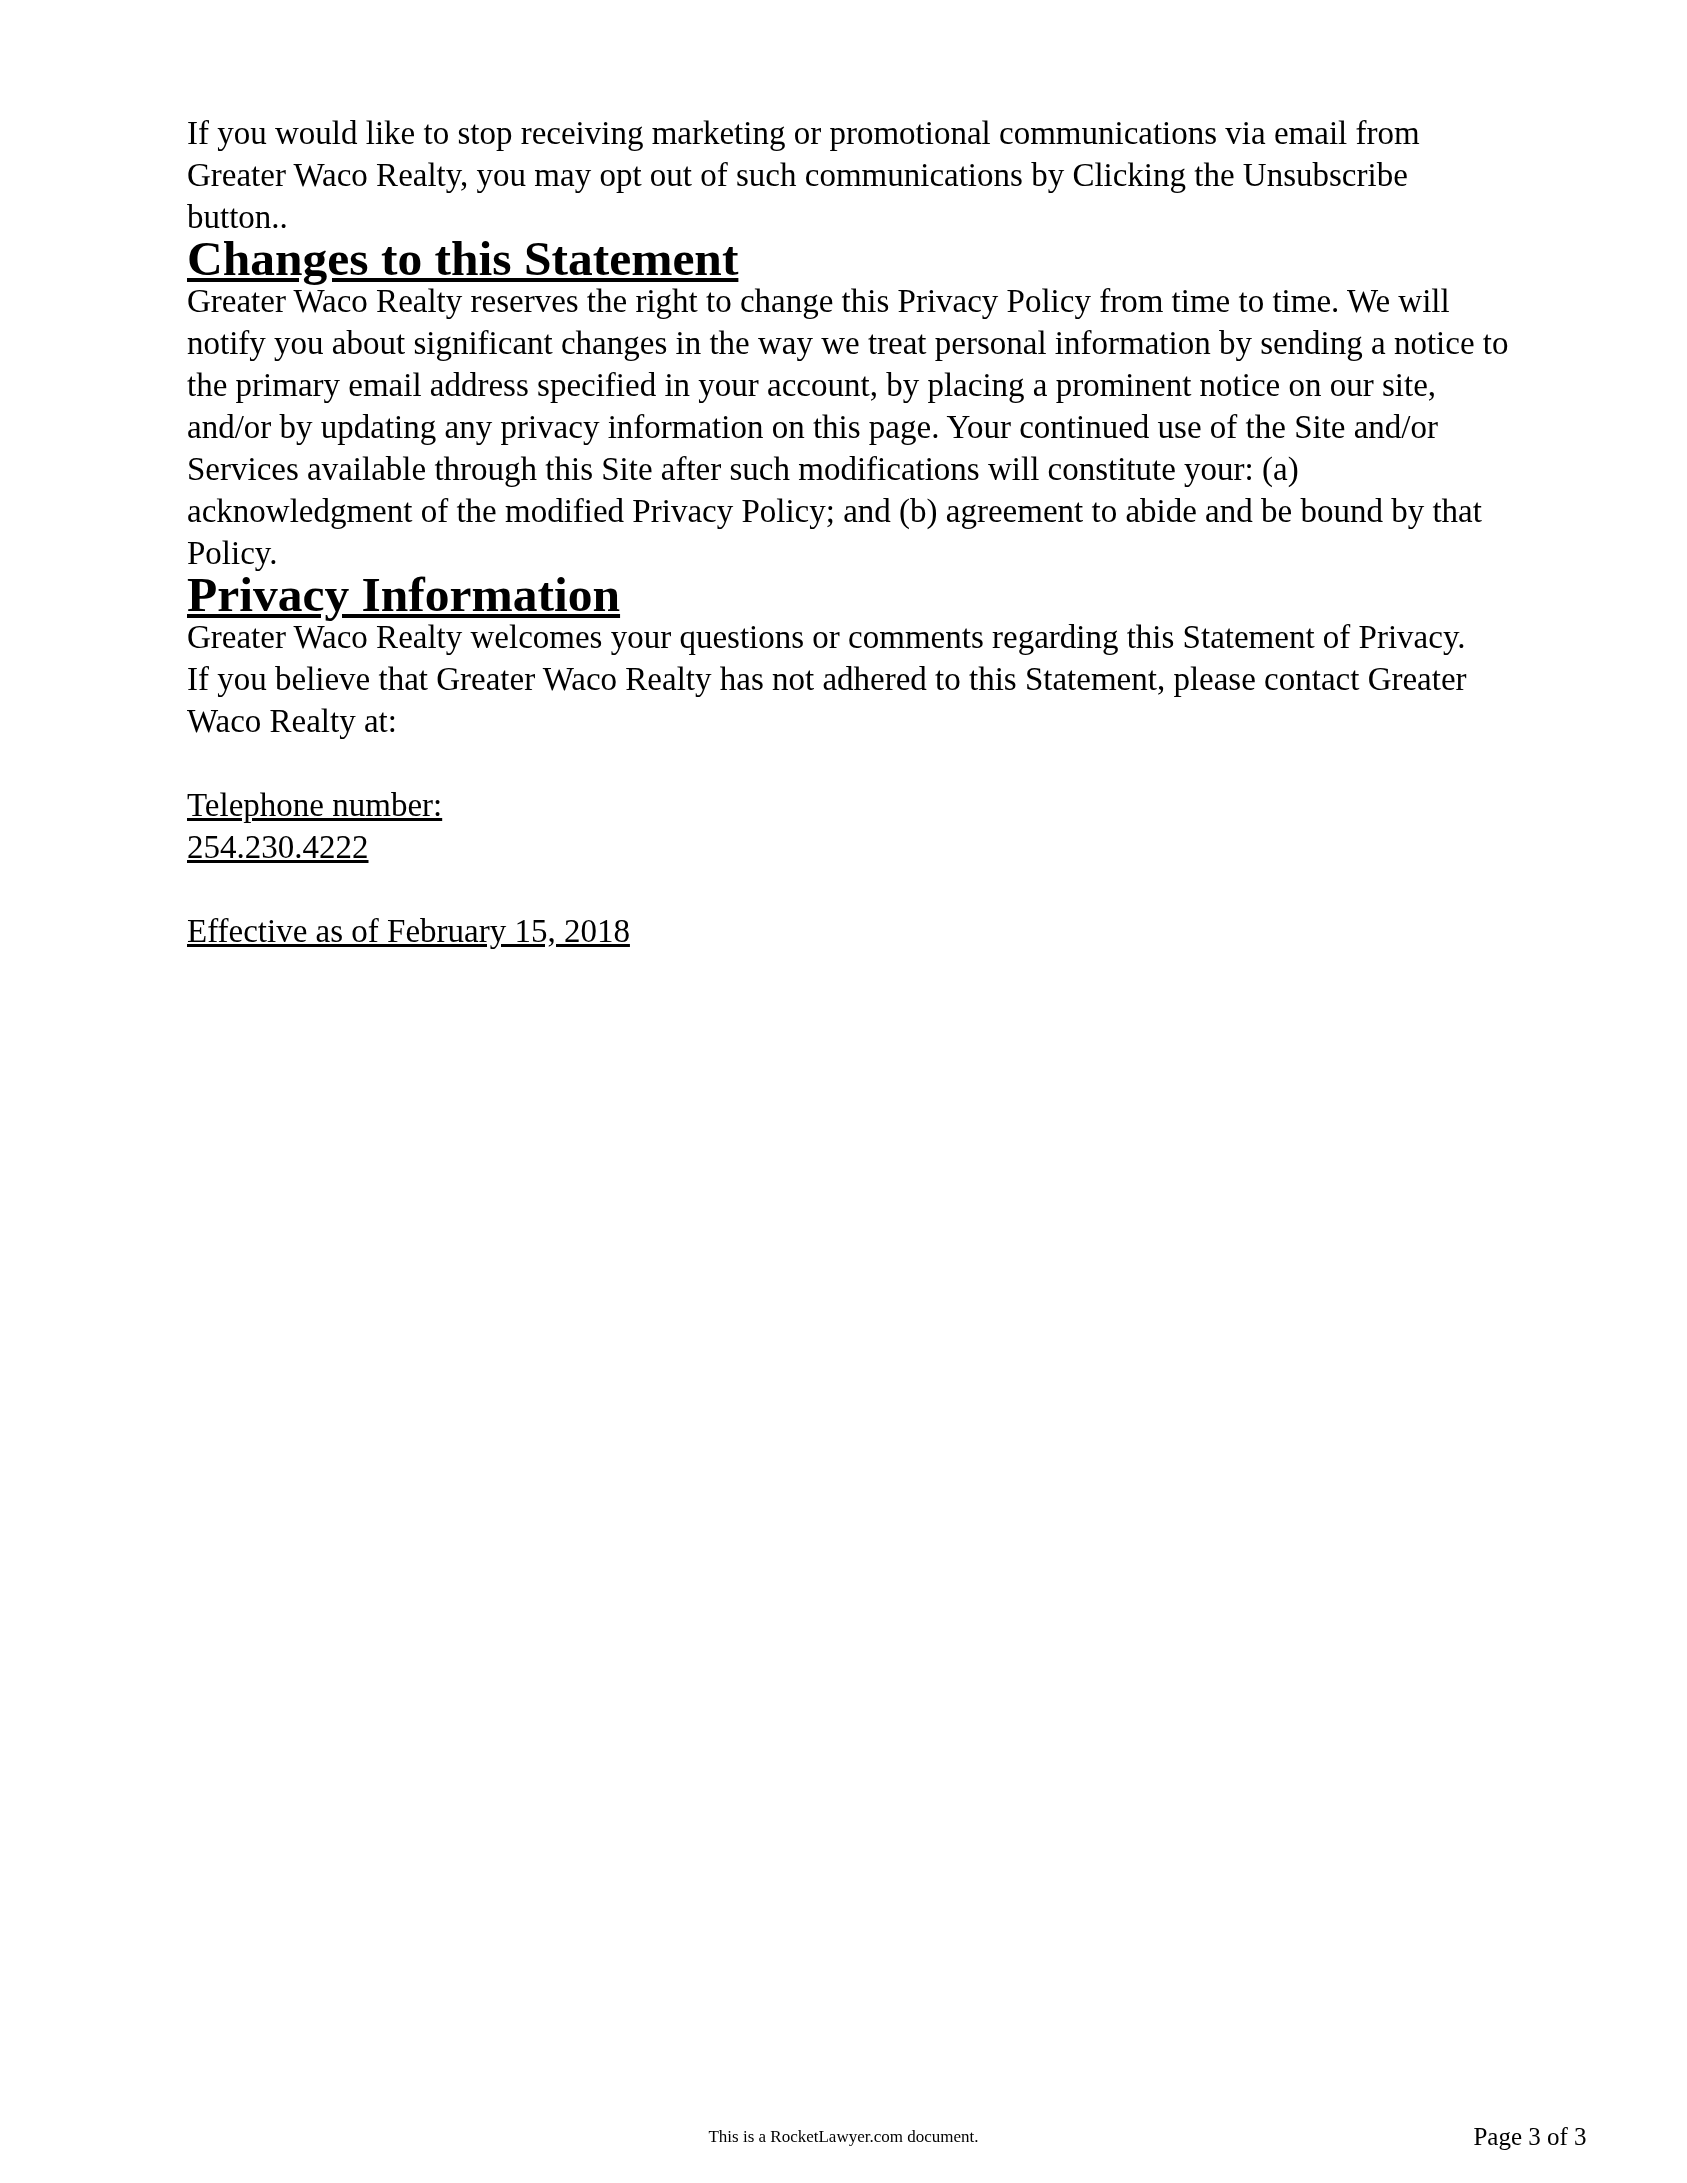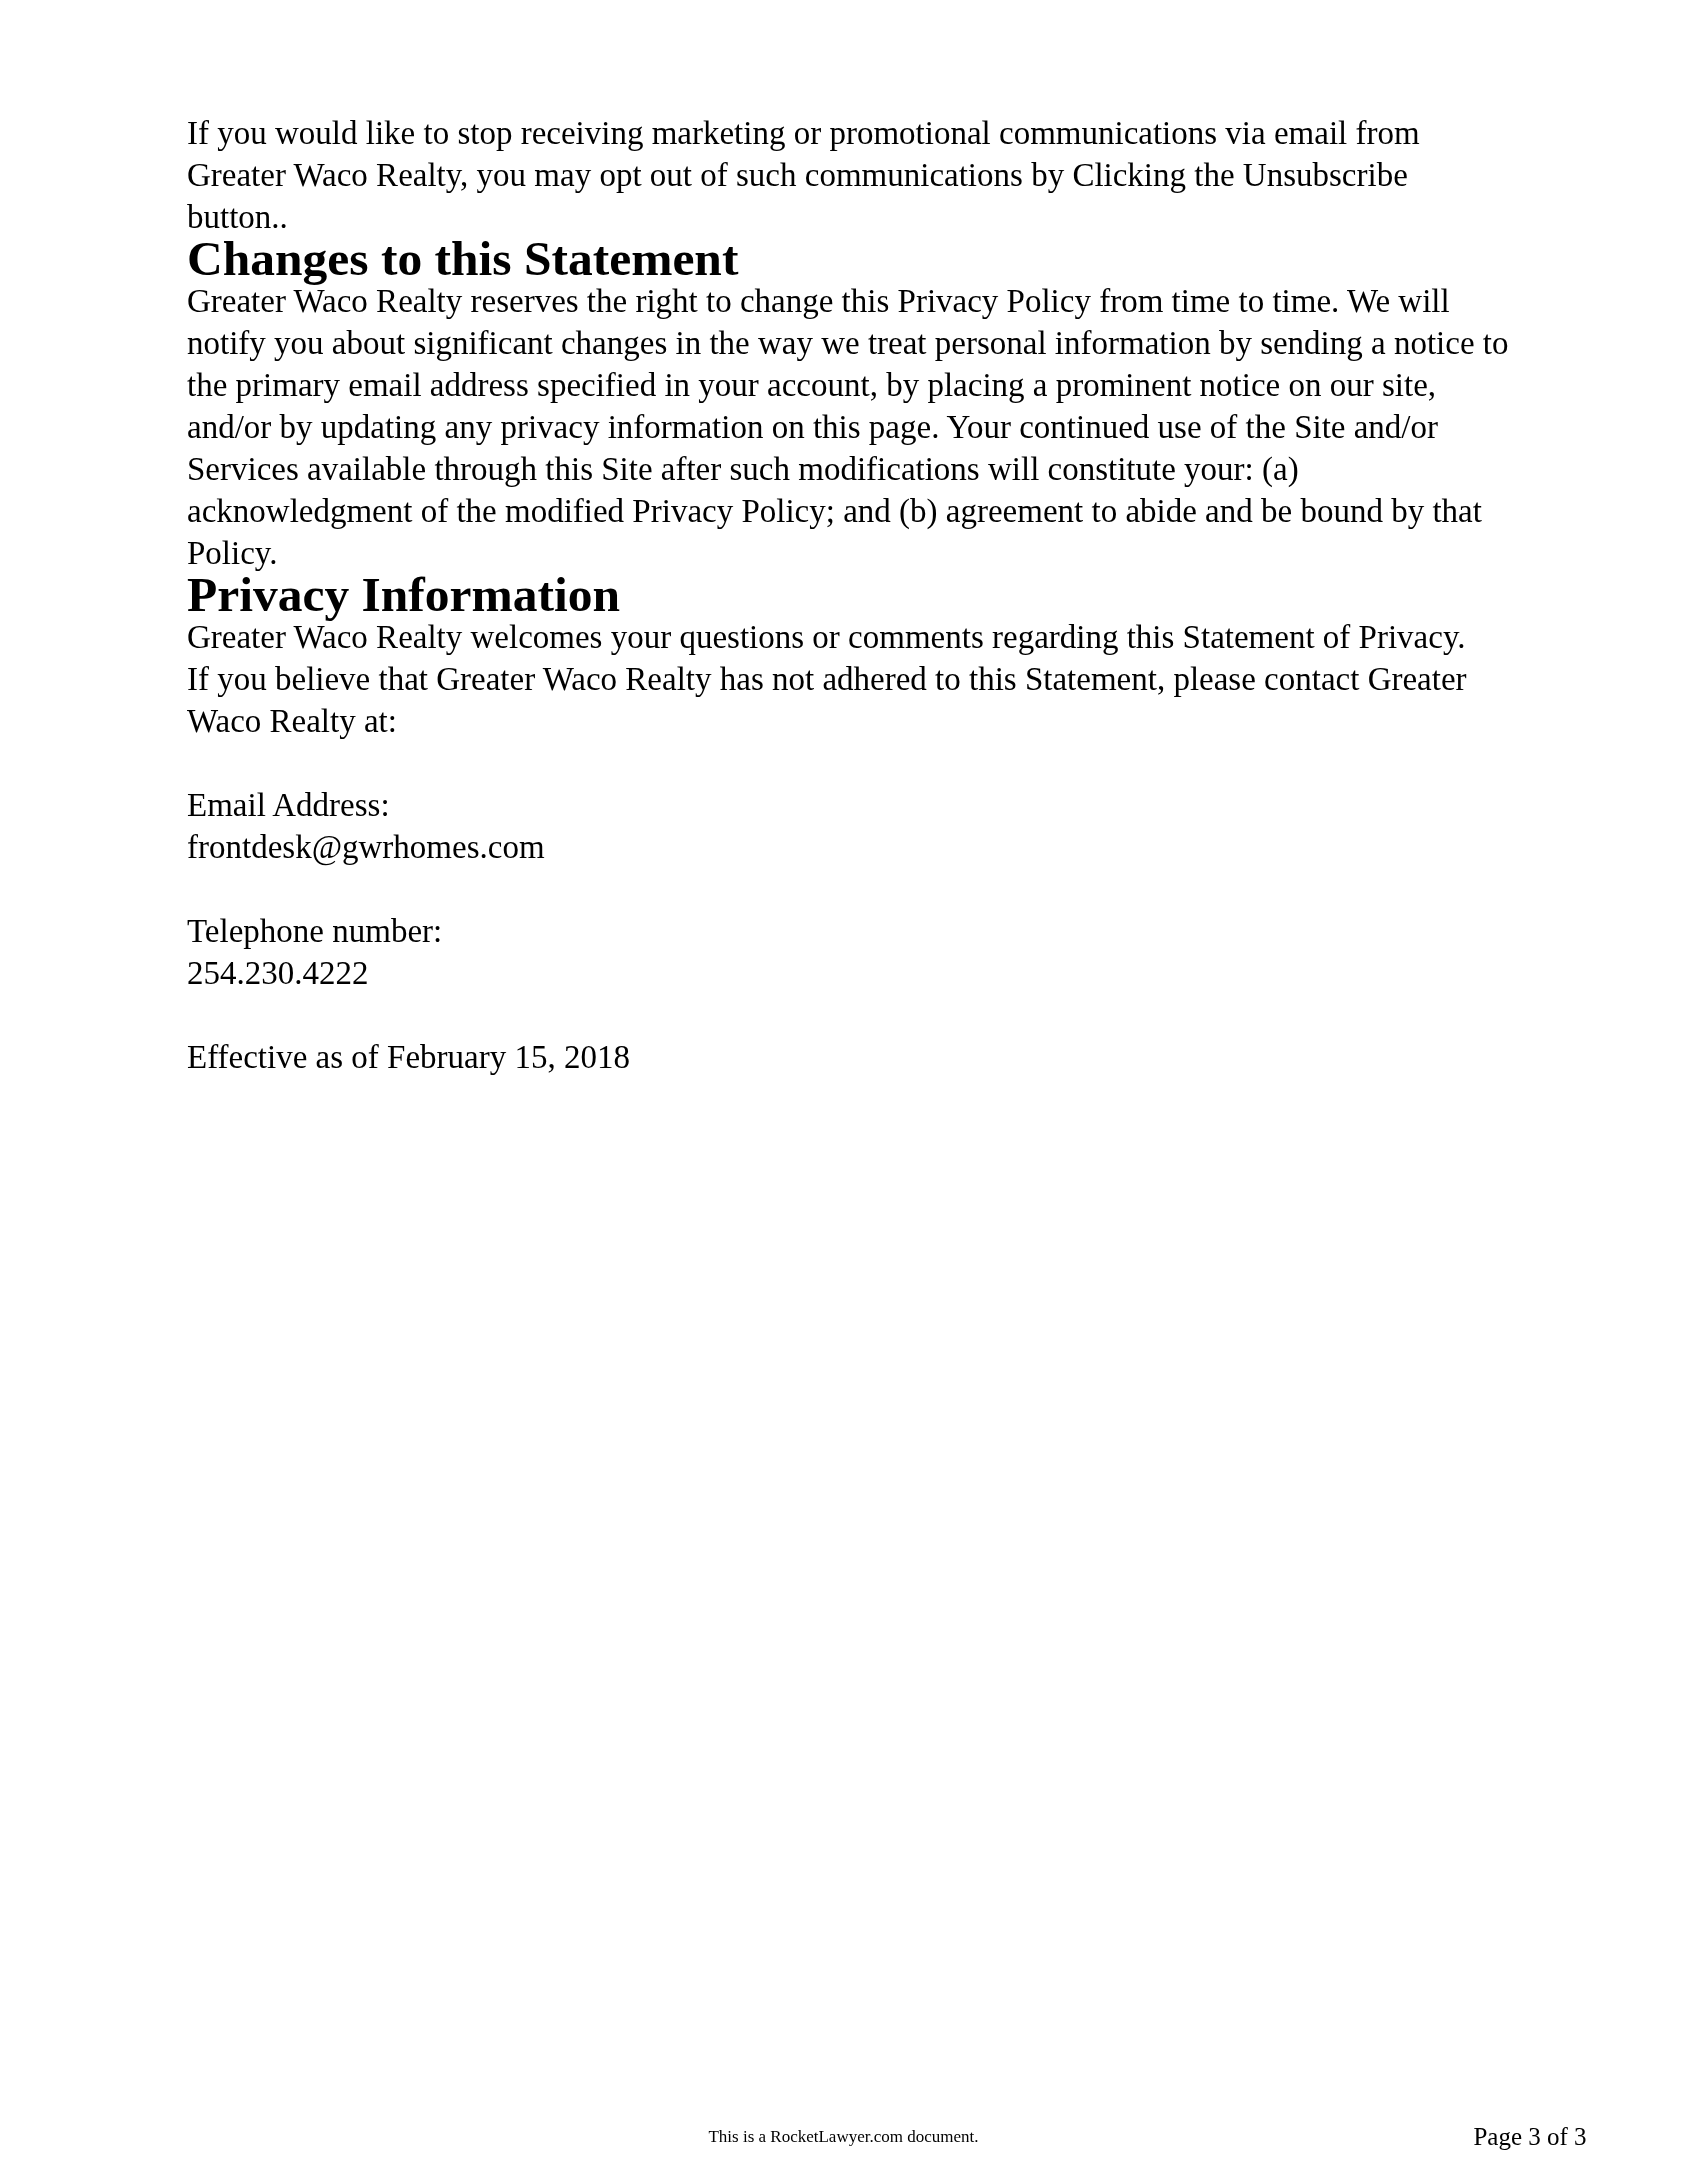--- a/index.html
+++ b/index.html
@@ -24,20 +24,21 @@
     padding-top: 112px;
     font-size: 33px;
     line-height: 42px;
   }
   .para {
     white-space: pre;          
     margin: 0;
   }
   .gap {
     margin-top: 42px;          
+    text-decoration: underline;
   }
   .heading {
     font-weight: bold;
     margin: 0;
     white-space: pre;
   }
   .line {
     white-space: pre;
   }
   .footer-branding {
@@ -78,24 +79,20 @@
 acknowledgment of the modified Privacy Policy; and (b) agreement to abide and be bound by that
 Policy.</p>
 
     <h2 class="heading gap">Privacy Information</h2>
 
     <p class="para">Greater Waco Realty welcomes your questions or comments regarding this Statement of Privacy.
 If you believe that Greater Waco Realty has not adhered to this Statement, please contact Greater
 Waco Realty at:</p>
 
 
-    <div class="gap">
-      <div class="line">Email Address:</div>
-      <div class="line">frontdesk@gwrhomes.com</div>
-    </div>
 
     <div class="gap">
       <div class="line">Telephone number:</div>
       <div class="line">254.230.4222</div>
     </div>
 
     <p class="para gap">Effective as of February 15, 2018</p>
 
   </div>
 

